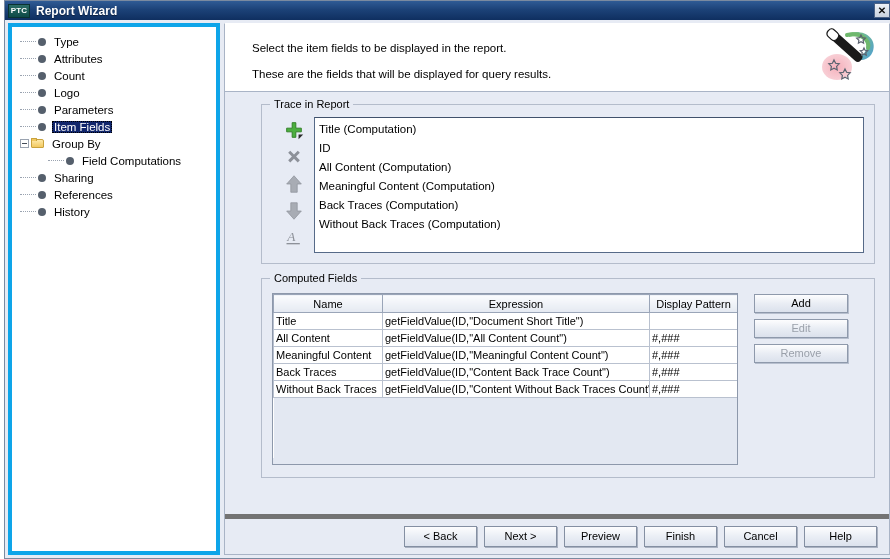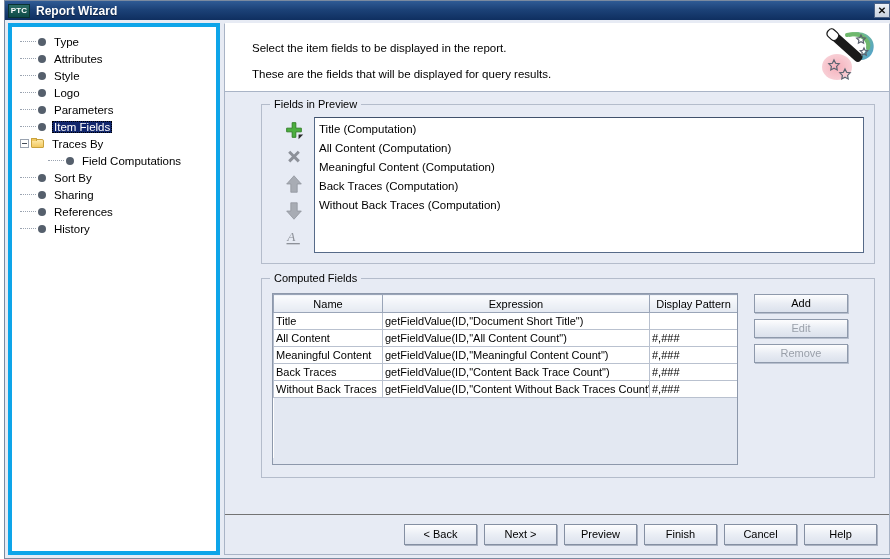--- a/index.html
+++ b/index.html
@@ -355,21 +355,21 @@
   
   .footer {
     flex: 0 0 40px;
     height: 40px;
     display: flex;
     align-items: center;
     justify-content: flex-end;
     padding-right: 12px;
     box-sizing: border-box;
     background: #e7ebf4;
-    border-top: 1px solid #737373;
+    border-top: 5px solid #737373;
   }
   .footer-btn {
     width: 73px;
     height: 21px;
     margin-left: 7px;
     font-size: 11px;
     font-family: "Liberation Sans", sans-serif;
     background: linear-gradient(to bottom, #fdfdfe 0%, #eaeef5 50%, #dce2ed 100%);
     border: 1px solid #848fa2;
     box-shadow: 1px 1px 0 #aab2c1;
@@ -400,51 +400,46 @@
           <span class="tree-label">Type</span>
         </div>
         <div class="tree-row indent1">
           <div class="dotline"></div>
           <div class="bullet"></div>
           <span class="tree-label">Attributes</span>
         </div>
         <div class="tree-row indent1">
           <div class="dotline"></div>
           <div class="bullet"></div>
-          <span class="tree-label">Style</span>
+          <span class="tree-label">Count</span>
         </div>
         <div class="tree-row indent1">
           <div class="dotline"></div>
           <div class="bullet"></div>
           <span class="tree-label">Logo</span>
         </div>
         <div class="tree-row indent1">
           <div class="dotline"></div>
           <div class="bullet"></div>
           <span class="tree-label">Parameters</span>
         </div>
         <div class="tree-row indent1 selected">
           <div class="dotline"></div>
           <div class="bullet"></div>
           <span class="tree-label">Item Fields</span>
         </div>
         <div class="tree-row indent1">
           <div class="expander"></div>
           <div class="folder"></div>
-          <span class="tree-label">Traces By</span>
+          <span class="tree-label">Group By</span>
         </div>
         <div class="tree-row indent2">
           <div class="dotline"></div>
           <div class="bullet"></div>
           <span class="tree-label">Field Computations</span>
-        </div>
-        <div class="tree-row indent1">
-          <div class="dotline"></div>
-          <div class="bullet"></div>
-          <span class="tree-label">Sort By</span>
         </div>
         <div class="tree-row indent1">
           <div class="dotline"></div>
           <div class="bullet"></div>
           <span class="tree-label">Sharing</span>
         </div>
         <div class="tree-row indent1">
           <div class="dotline"></div>
           <div class="bullet"></div>
           <span class="tree-label">References</span>
@@ -482,21 +477,21 @@
             <path d="M28 42 l1.6 3.3 3.6 .5 -2.6 2.6 .6 3.6 -3.2 -1.7 -3.2 1.7 .6 -3.6 -2.6 -2.6 3.6 -.5 Z"></path>
             <path d="M44 8 l1.3 2.7 3 .4 -2.2 2.1 .5 3 -2.6 -1.4 -2.6 1.4 .5 -3 -2.2 -2.1 3 -.4 Z"></path>
             <path d="M47 21 l1.1 2.3 2.6 .4 -1.9 1.8 .4 2.6 -2.2 -1.2 -2.2 1.2 .4 -2.6 -1.9 -1.8 2.6 -.4 Z"></path>
           </g>
         </svg>
       </div>
 
       <div class="content-inner">
 
         <div class="groupbox" id="fields-group">
-          <div class="gb-title">Fields in Preview</div>
+          <div class="gb-title">Trace in Report</div>
           <div class="fields-row">
             <div class="icon-col" id="fields-toolbar">
                 <div class="tool-icon">
                   <svg viewBox="0 0 24 24" width="22" height="22">
                     <path d="M10 4 h4 v6 h6 v4 h-6 v6 h-4 v-6 h-6 v-4 h6 z" fill="#4caf3f" stroke="#2e7d22" stroke-width="1"></path>
                     <path d="M17 17 l5 0 -5 5 z" fill="#2b2b2b"></path>
                   </svg>
                 </div>
                 <div class="tool-icon">
                   <svg viewBox="0 0 24 24" width="20" height="20">
@@ -515,20 +510,21 @@
                 </div>
                 <div class="tool-icon">
                   <svg viewBox="0 0 24 24" width="20" height="20">
                     <text x="4" y="17" font-family="Liberation Serif, serif" font-size="16" font-style="italic" fill="#8d9199">A</text>
                     <path d="M3 20 h16" stroke="#8d9199" stroke-width="1.6"></path>
                   </svg>
                 </div>
               </div>
             <div class="fieldlist" id="fields-list">
                 <div class="fieldlist-item">Title (Computation)</div>
+                <div class="fieldlist-item">ID</div>
                 <div class="fieldlist-item">All Content (Computation)</div>
                 <div class="fieldlist-item">Meaningful Content (Computation)</div>
                 <div class="fieldlist-item">Back Traces (Computation)</div>
                 <div class="fieldlist-item">Without Back Traces (Computation)</div>
               </div>
           </div>
         </div>
 
         <div class="groupbox" id="computed-group">
           <div class="gb-title">Computed Fields</div>

